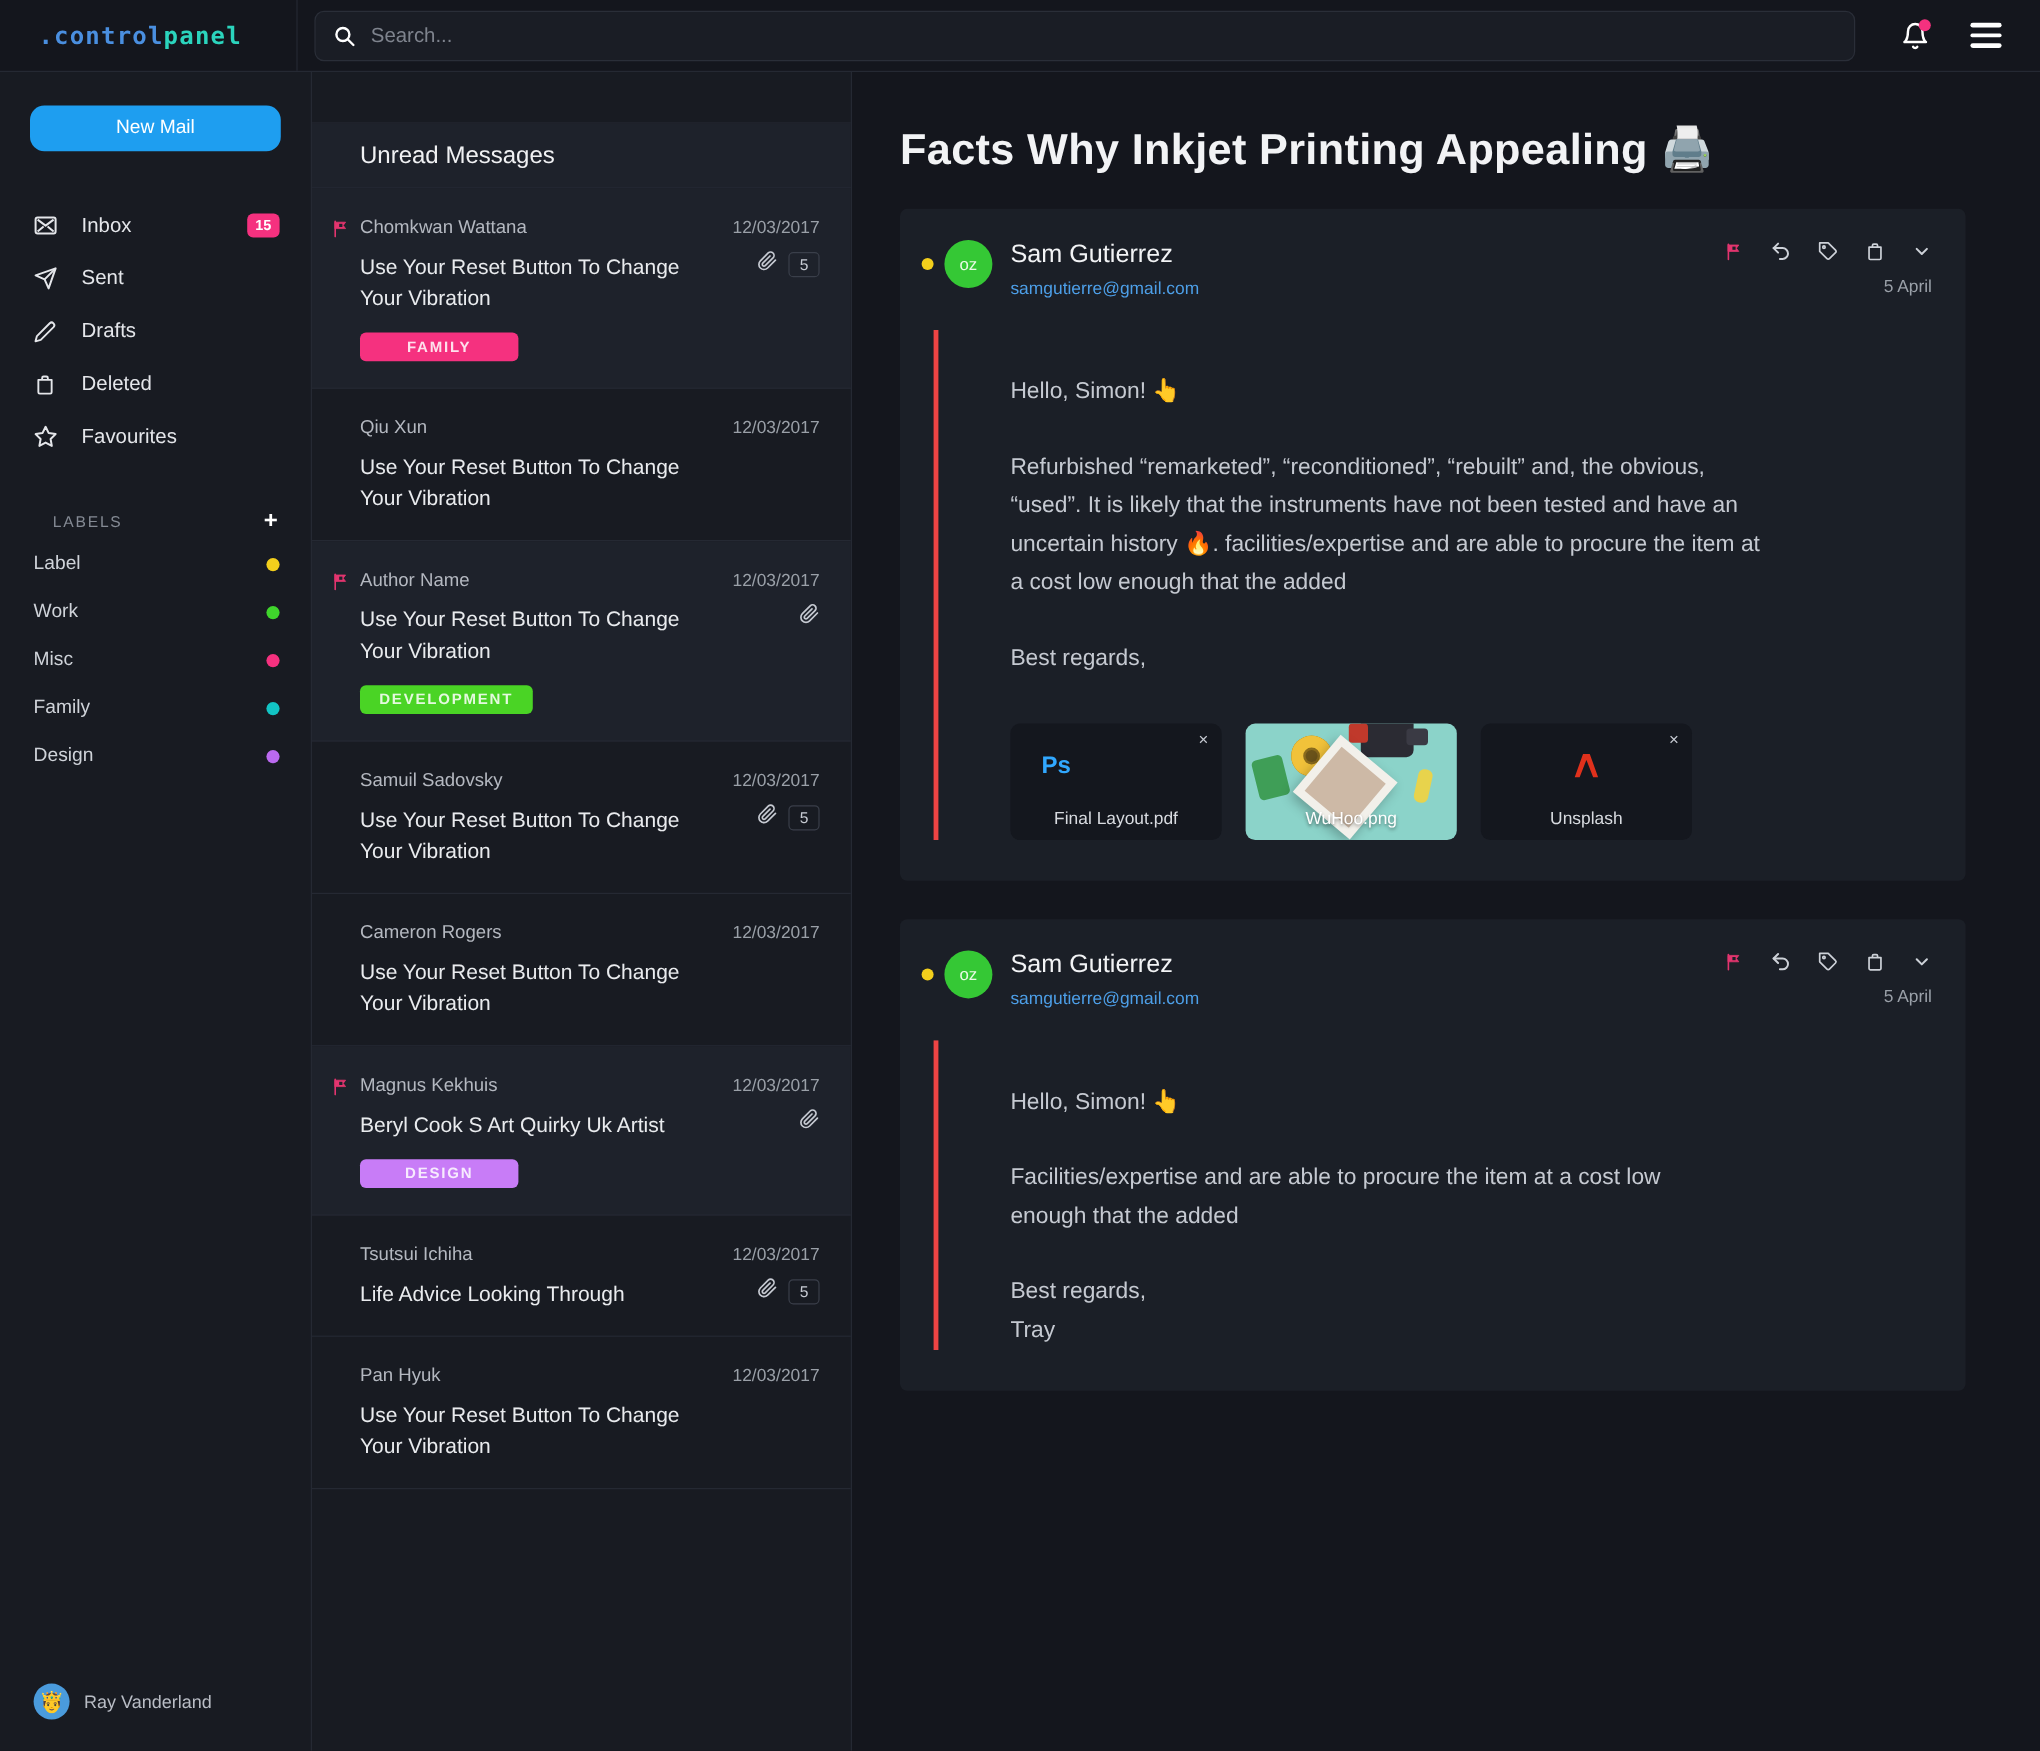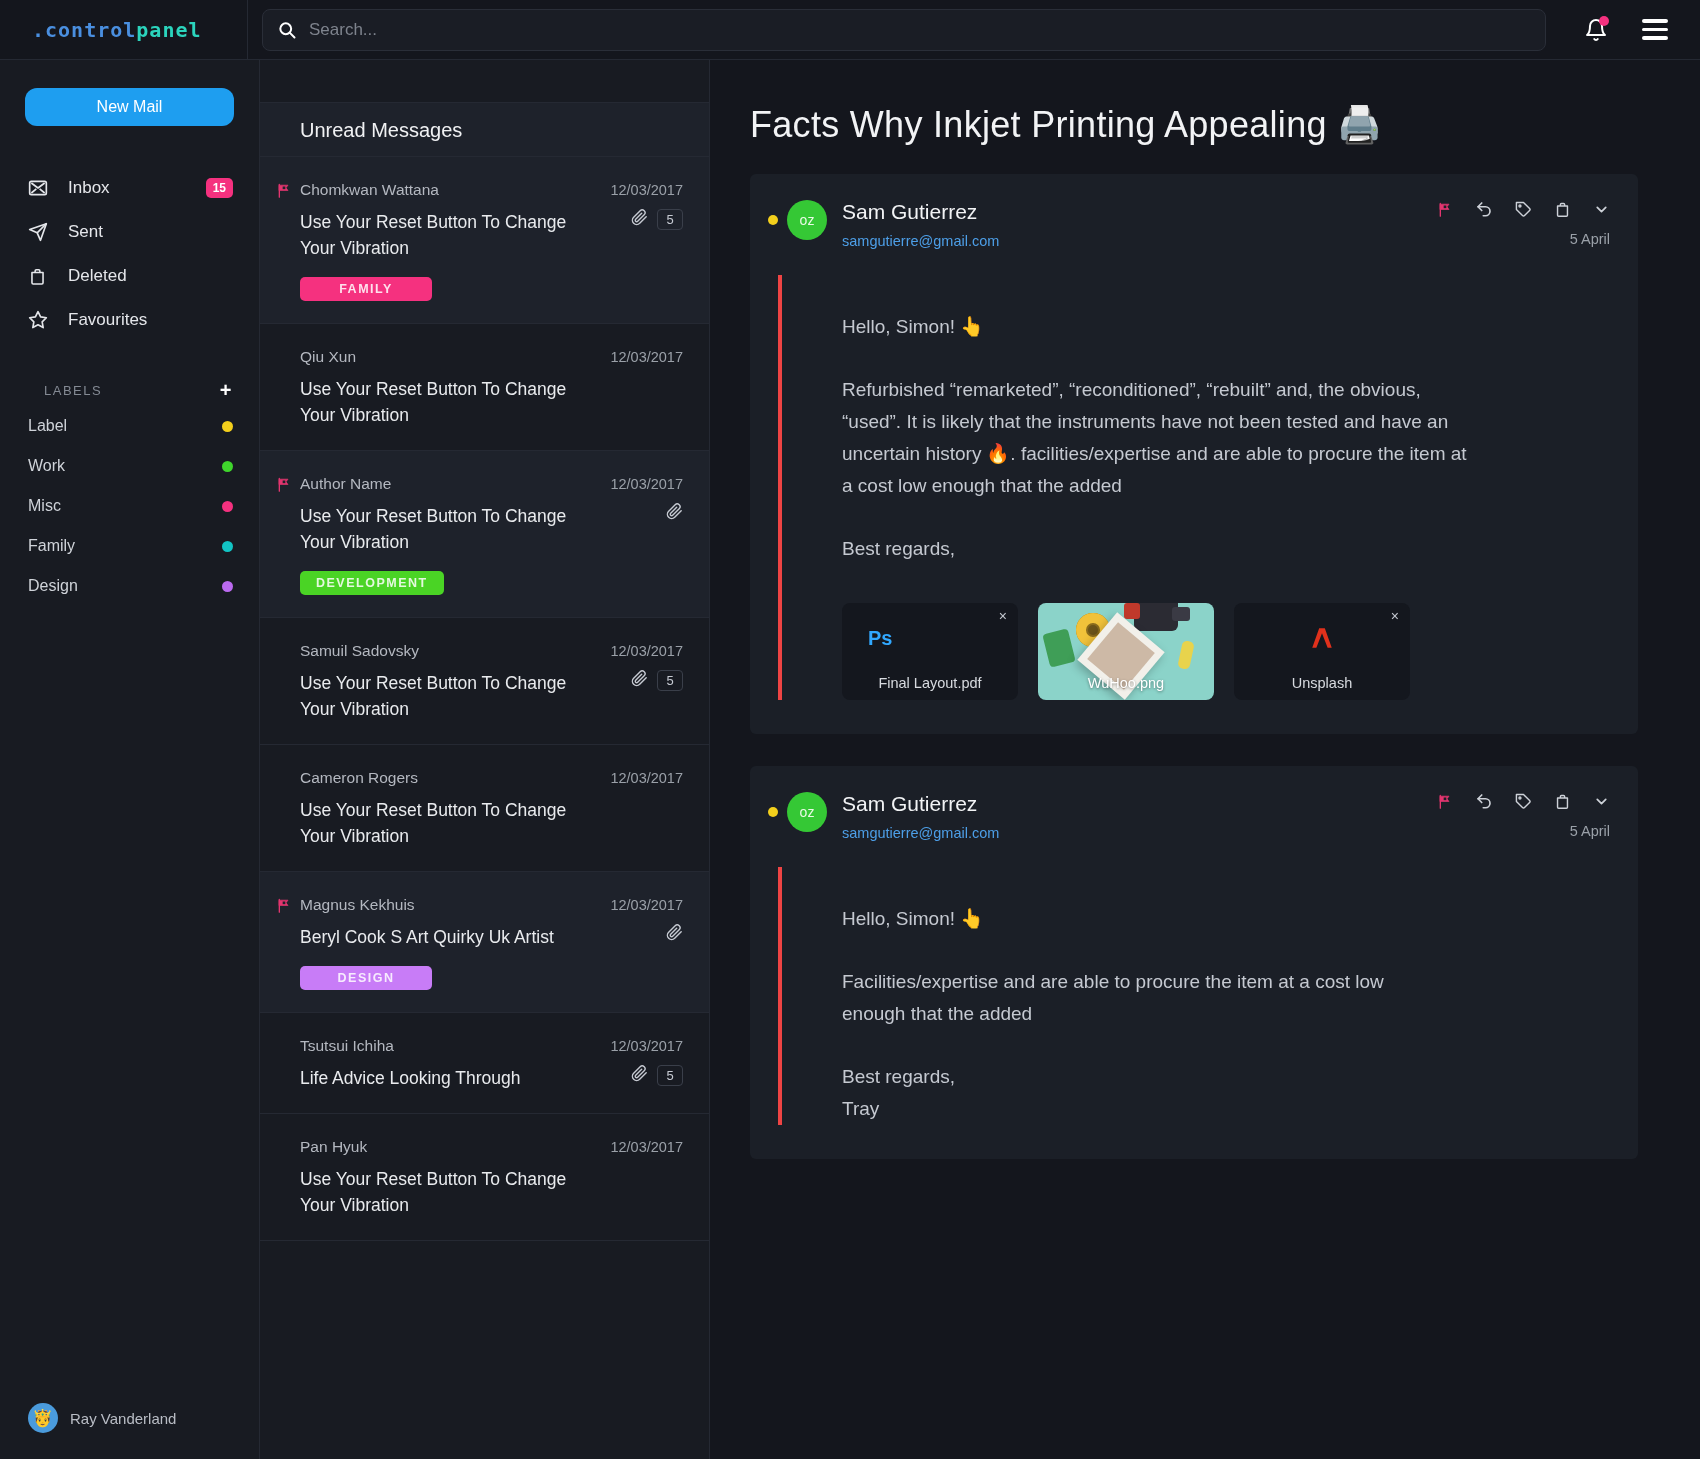--- a/index.html
+++ b/index.html
@@ -69,21 +69,21 @@
   .row-subject { margin-top:10px; color:#e9ebee; font-size:17.5px; line-height:26px; max-width:282px; }
   .row-attach { position:absolute; right:26px; top:52px; display:flex; align-items:center; gap:9px; }
   .att-count { min-width:26px; height:21px; border:1px solid #3a3f4a; border-radius:4px; color:#c6cad2;
                font-size:13px; display:flex; align-items:center; justify-content:center; padding:0 5px; }
   .chip { display:inline-block; margin-top:16px; min-width:132px; text-align:center; padding:5px 16px;
           border-radius:5px; font-size:12.5px; font-weight:bold; letter-spacing:1.5px;
           color:rgba(255,255,255,0.85); }
 
   
   .thread { flex:1; padding:44px 0 0 40px; overflow:hidden; }
-  .thread-title { font-size:36px; color:#f2f3f5; font-weight:normal; letter-spacing:0.3px; }
+  .thread-title { font-size:36px; color:#f2f3f5; font-weight:bold; letter-spacing:0.3px; }
   .card { width:888px; background:#1b1f27; border-radius:6px; margin-top:28px; padding-bottom:34px; }
   .card + .card { margin-top:32px; }
   .card-head { display:flex; align-items:flex-start; padding:26px 28px 0 18px; }
   .head-dot { width:10px; height:10px; border-radius:50%; background:#f3cf1c; margin:15px 9px 0 0; flex:0 0 auto; }
   .head-avatar { width:40px; height:40px; border-radius:50%; background:#35c835; color:#eafbe6;
                  display:flex; align-items:center; justify-content:center; font-size:14px; flex:0 0 auto;text-align:center; }
   .head-id { margin-left:15px; }
   .head-name { font-size:21px; color:#f2f3f5; }
   .head-email { margin-top:9px; font-size:14.5px; color:#4d9fe8; cursor:pointer; }
   .head-right { margin-left:auto; display:flex; flex-direction:column; align-items:flex-end; }
@@ -172,20 +172,28 @@
               <svg width="20" height="20" viewBox="0 0 24 24" fill="none" stroke="#e4e6ea" stroke-width="2" stroke-linejoin="round">
                 <path d="M22 2 11 13"></path>
                 <path d="M22 2 15 22l-4-9-9-4z"></path>
               </svg>
             </span>
           <span>Sent</span>
         </div>
         <div class="nav-item">
           <span class="nico">
               <svg width="19" height="19" viewBox="0 0 24 24" fill="none" stroke="#e4e6ea" stroke-width="2" stroke-linejoin="round">
+                <path d="M17 3a2.83 2.83 0 0 1 4 4L7.5 20.5 2 22l1.5-5.5z"></path>
+              </svg>
+            </span>
+          <span>Drafts</span>
+        </div>
+        <div class="nav-item">
+          <span class="nico">
+              <svg width="19" height="19" viewBox="0 0 24 24" fill="none" stroke="#e4e6ea" stroke-width="2" stroke-linejoin="round">
                 <path d="M5 7v13a1.5 1.5 0 0 0 1.5 1.5h11A1.5 1.5 0 0 0 19 20V7z"></path>
                 <path d="M9 7V5a1.5 1.5 0 0 1 1.5-1.5h3A1.5 1.5 0 0 1 15 5v2"></path>
               </svg>
             </span>
           <span>Deleted</span>
         </div>
         <div class="nav-item">
           <span class="nico">
               <svg width="20" height="20" viewBox="0 0 24 24" fill="none" stroke="#e4e6ea" stroke-width="2" stroke-linejoin="round">
                 <polygon points="12 2 15.1 8.3 22 9.3 17 14.2 18.2 21.1 12 17.8 5.8 21.1 7 14.2 2 9.3 8.9 8.3"></polygon>

